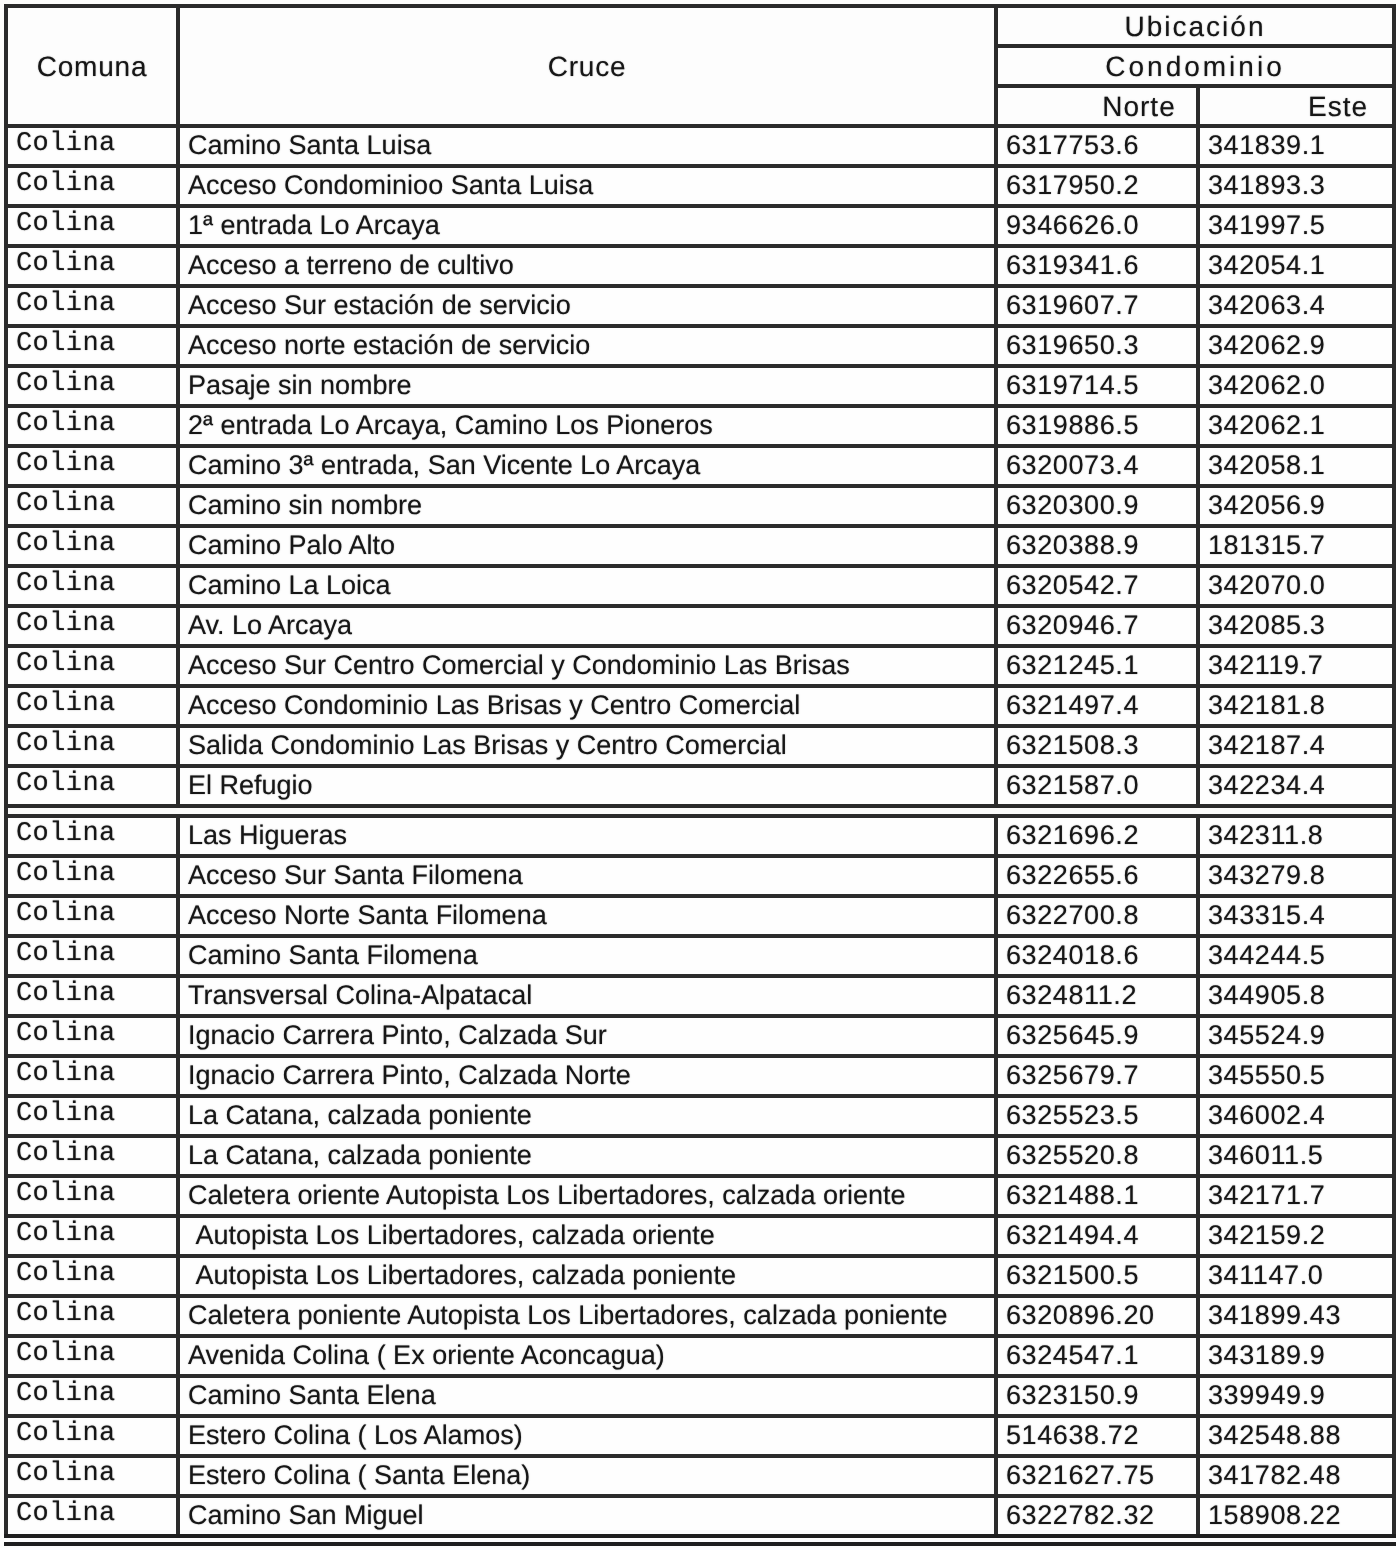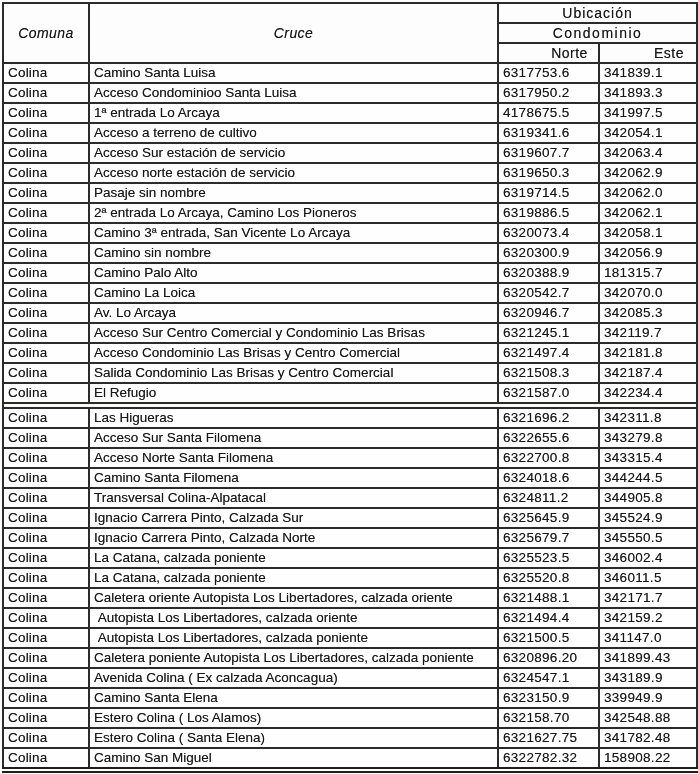--- a/index.html
+++ b/index.html
@@ -41,39 +41,39 @@
     font-size: 14px;
     text-align: center;
     vertical-align: middle;
     padding: 1px 2px;
     background: #fdfdfd;
     margin-left: 18px;
   }
   th.th-ubicacion   { height: 15px; letter-spacing: 1px; }
   th.th-coordenadas { height: 15px; letter-spacing: 1.5px; }
   th.th-norte, th.th-este { height: 13px; letter-spacing: 0.5px; padding-left: 44px; }
-  th.th-comuna, th.th-cruce { letter-spacing: 0.4px; font-style: italic; }
+  th.th-comuna, th.th-cruce { letter-spacing: 0.4px; }
 
   tbody td {
     font-size: 13.5px;
     height: 16px;
     line-height: 17px;
     vertical-align: bottom;
     padding: 0 3px 1px 4px;
     white-space: pre-wrap;
     background: #fefefe;
   }
   tr.spacer td {
     height: 3px;
     padding: 0;
     border-top: 2px solid #2b2b2b;
     border-bottom: 2px solid #2b2b2b;
     background: #fbfbfa;
   }
-  td.cell-comuna { letter-spacing: 0.2px; }
+  td.cell-comuna { letter-spacing: 0.2px; font-family: Liberation Mono, monospace; }
   td.cell-norte, td.cell-este { letter-spacing: 0.3px; }
 </style>
 </head>
 <body>
 
 <div class="page">
   <table class="coord-table">
     <colgroup>
       <col class="c-comuna">
       <col class="c-cruce">
@@ -103,21 +103,21 @@
         </tr>
         <tr>
           <td class="cell-comuna">Colina</td>
           <td class="cell-cruce">Acceso Condominioo Santa Luisa</td>
           <td class="cell-norte">6317950.2</td>
           <td class="cell-este">341893.3</td>
         </tr>
         <tr>
           <td class="cell-comuna">Colina</td>
           <td class="cell-cruce">1ª entrada Lo Arcaya</td>
-          <td class="cell-norte">4178675.5</td>
+          <td class="cell-norte">9346626.0</td>
           <td class="cell-este">341997.5</td>
         </tr>
         <tr>
           <td class="cell-comuna">Colina</td>
           <td class="cell-cruce">Acceso a terreno de cultivo</td>
           <td class="cell-norte">6319341.6</td>
           <td class="cell-este">342054.1</td>
         </tr>
         <tr>
           <td class="cell-comuna">Colina</td>
@@ -273,34 +273,34 @@
           <td class="cell-este">341147.0</td>
         </tr>
         <tr>
           <td class="cell-comuna">Colina</td>
           <td class="cell-cruce">Caletera poniente Autopista Los Libertadores, calzada poniente</td>
           <td class="cell-norte">6320896.20</td>
           <td class="cell-este">341899.43</td>
         </tr>
         <tr>
           <td class="cell-comuna">Colina</td>
-          <td class="cell-cruce">Avenida Colina ( Ex calzada Aconcagua)</td>
+          <td class="cell-cruce">Avenida Colina ( Ex oriente Aconcagua)</td>
           <td class="cell-norte">6324547.1</td>
           <td class="cell-este">343189.9</td>
         </tr>
         <tr>
           <td class="cell-comuna">Colina</td>
           <td class="cell-cruce">Camino Santa Elena</td>
           <td class="cell-norte">6323150.9</td>
           <td class="cell-este">339949.9</td>
         </tr>
         <tr>
           <td class="cell-comuna">Colina</td>
           <td class="cell-cruce">Estero Colina ( Los Alamos)</td>
-          <td class="cell-norte">632158.70</td>
+          <td class="cell-norte">514638.72</td>
           <td class="cell-este">342548.88</td>
         </tr>
         <tr>
           <td class="cell-comuna">Colina</td>
           <td class="cell-cruce">Estero Colina ( Santa Elena)</td>
           <td class="cell-norte">6321627.75</td>
           <td class="cell-este">341782.48</td>
         </tr>
         <tr>
           <td class="cell-comuna">Colina</td>

